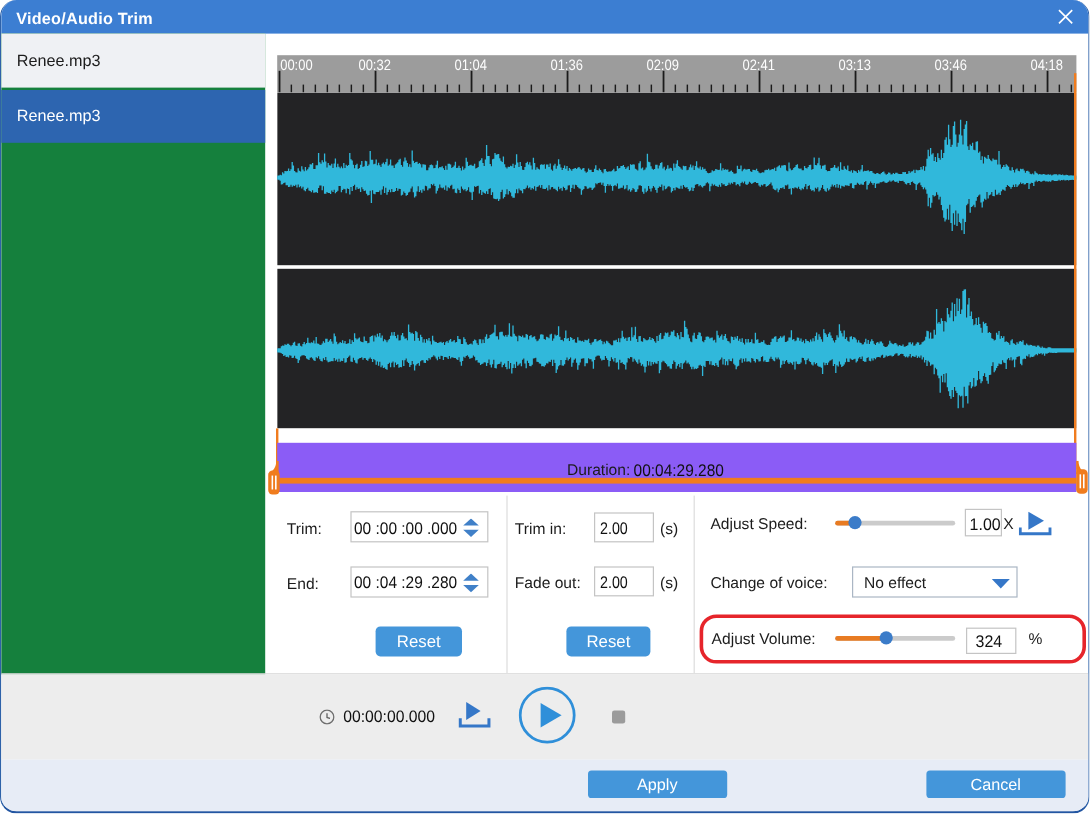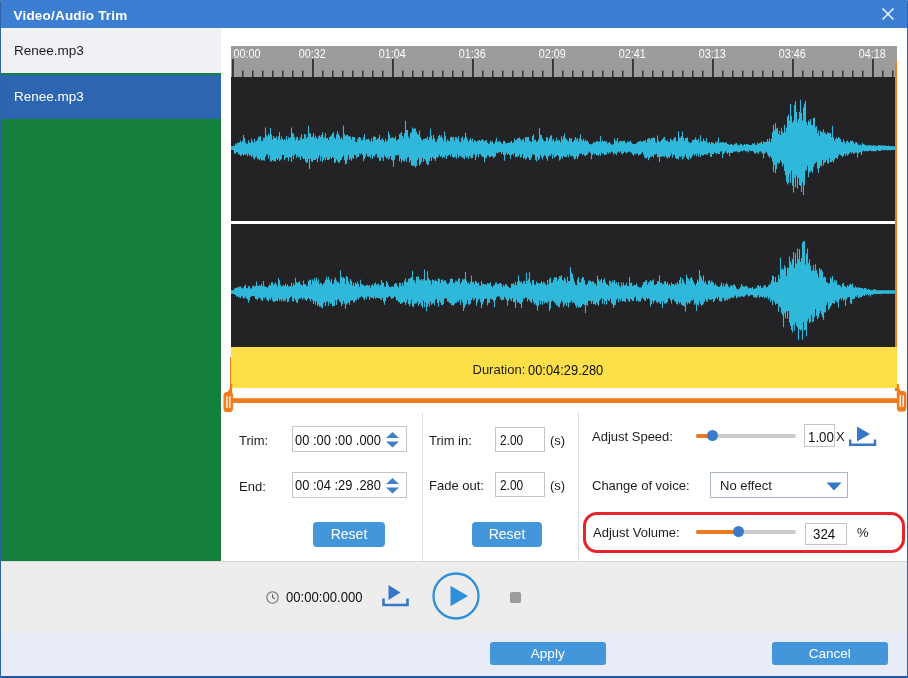--- a/index.html
+++ b/index.html
@@ -1,28 +1,28 @@
 <!DOCTYPE html>
 <html><head>
 <meta charset="utf-8">
 <style>
 * { margin:0; padding:0; box-sizing:border-box; }
 html,body { width:908px; height:678px; background:#fff; font-family:"Liberation Sans", sans-serif; overflow:hidden; }
 #win { position:absolute; left:0; top:0; width:908px; height:678px; background:#fff;
   border-left:1.5px solid #2e62a9; border-right:1.5px solid #2e62a9; border-bottom:2.5px solid #2356a2;
-  border-radius:1px; overflow:hidden; }
+  border-radius:14px; overflow:hidden; }
 .abs { position:absolute; }
 #titlebar { left:0; top:0; width:100%; height:28px; background:#3c7ed2; }
 #title { left:12.5px; top:2px; height:28px; line-height:28px; color:#fff; font-size:13.5px; font-weight:bold; letter-spacing:0.2px; }
 #sidebar { left:0; top:28px; width:219.5px; height:533.5px; background:#15803d; }
 .item1 { left:0; top:0; width:100%; height:45px; background:#eff1f4; color:#1c1c1c; font-size:13.5px; line-height:45px; padding-left:13px; }
 .item2 { left:0; top:47px; width:100%; height:44px; background:#2d65b0; color:#fff; font-size:13.5px; line-height:44px; padding-left:13px; }
 #ruler { left:229.5px; top:46px; width:666px; height:31px; background:#9c9c9c; }
 #wavebox { left:229.5px; top:77px; width:666px; height:280px; }
-#durrow { left:229.5px; top:347px; width:666px; height:41px; background:#fde047; color:#1c1c1c; font-size:13px; }
+#durrow { left:229.5px; top:369px; width:666px; height:41px; background:#8b5cf6; color:#1c1c1c; font-size:13px; }
 .lbl { color:#1c1c1c; font-size:13px; white-space:nowrap; }
 .box { position:absolute; background:#fff; border:1px solid #c4c4c4; }
 .btn { position:absolute; background:#4496da; border-radius:4px; color:#fff; font-size:14px; text-align:center; }
 .sep { position:absolute; width:1px; background:#dcdcdc; }
 .digits { font-size:14px; color:#111; transform-origin:0 50%; white-space:pre; }
 </style>
 </head>
 <body>
 <div id="win">
   <div class="abs" id="titlebar"></div>

